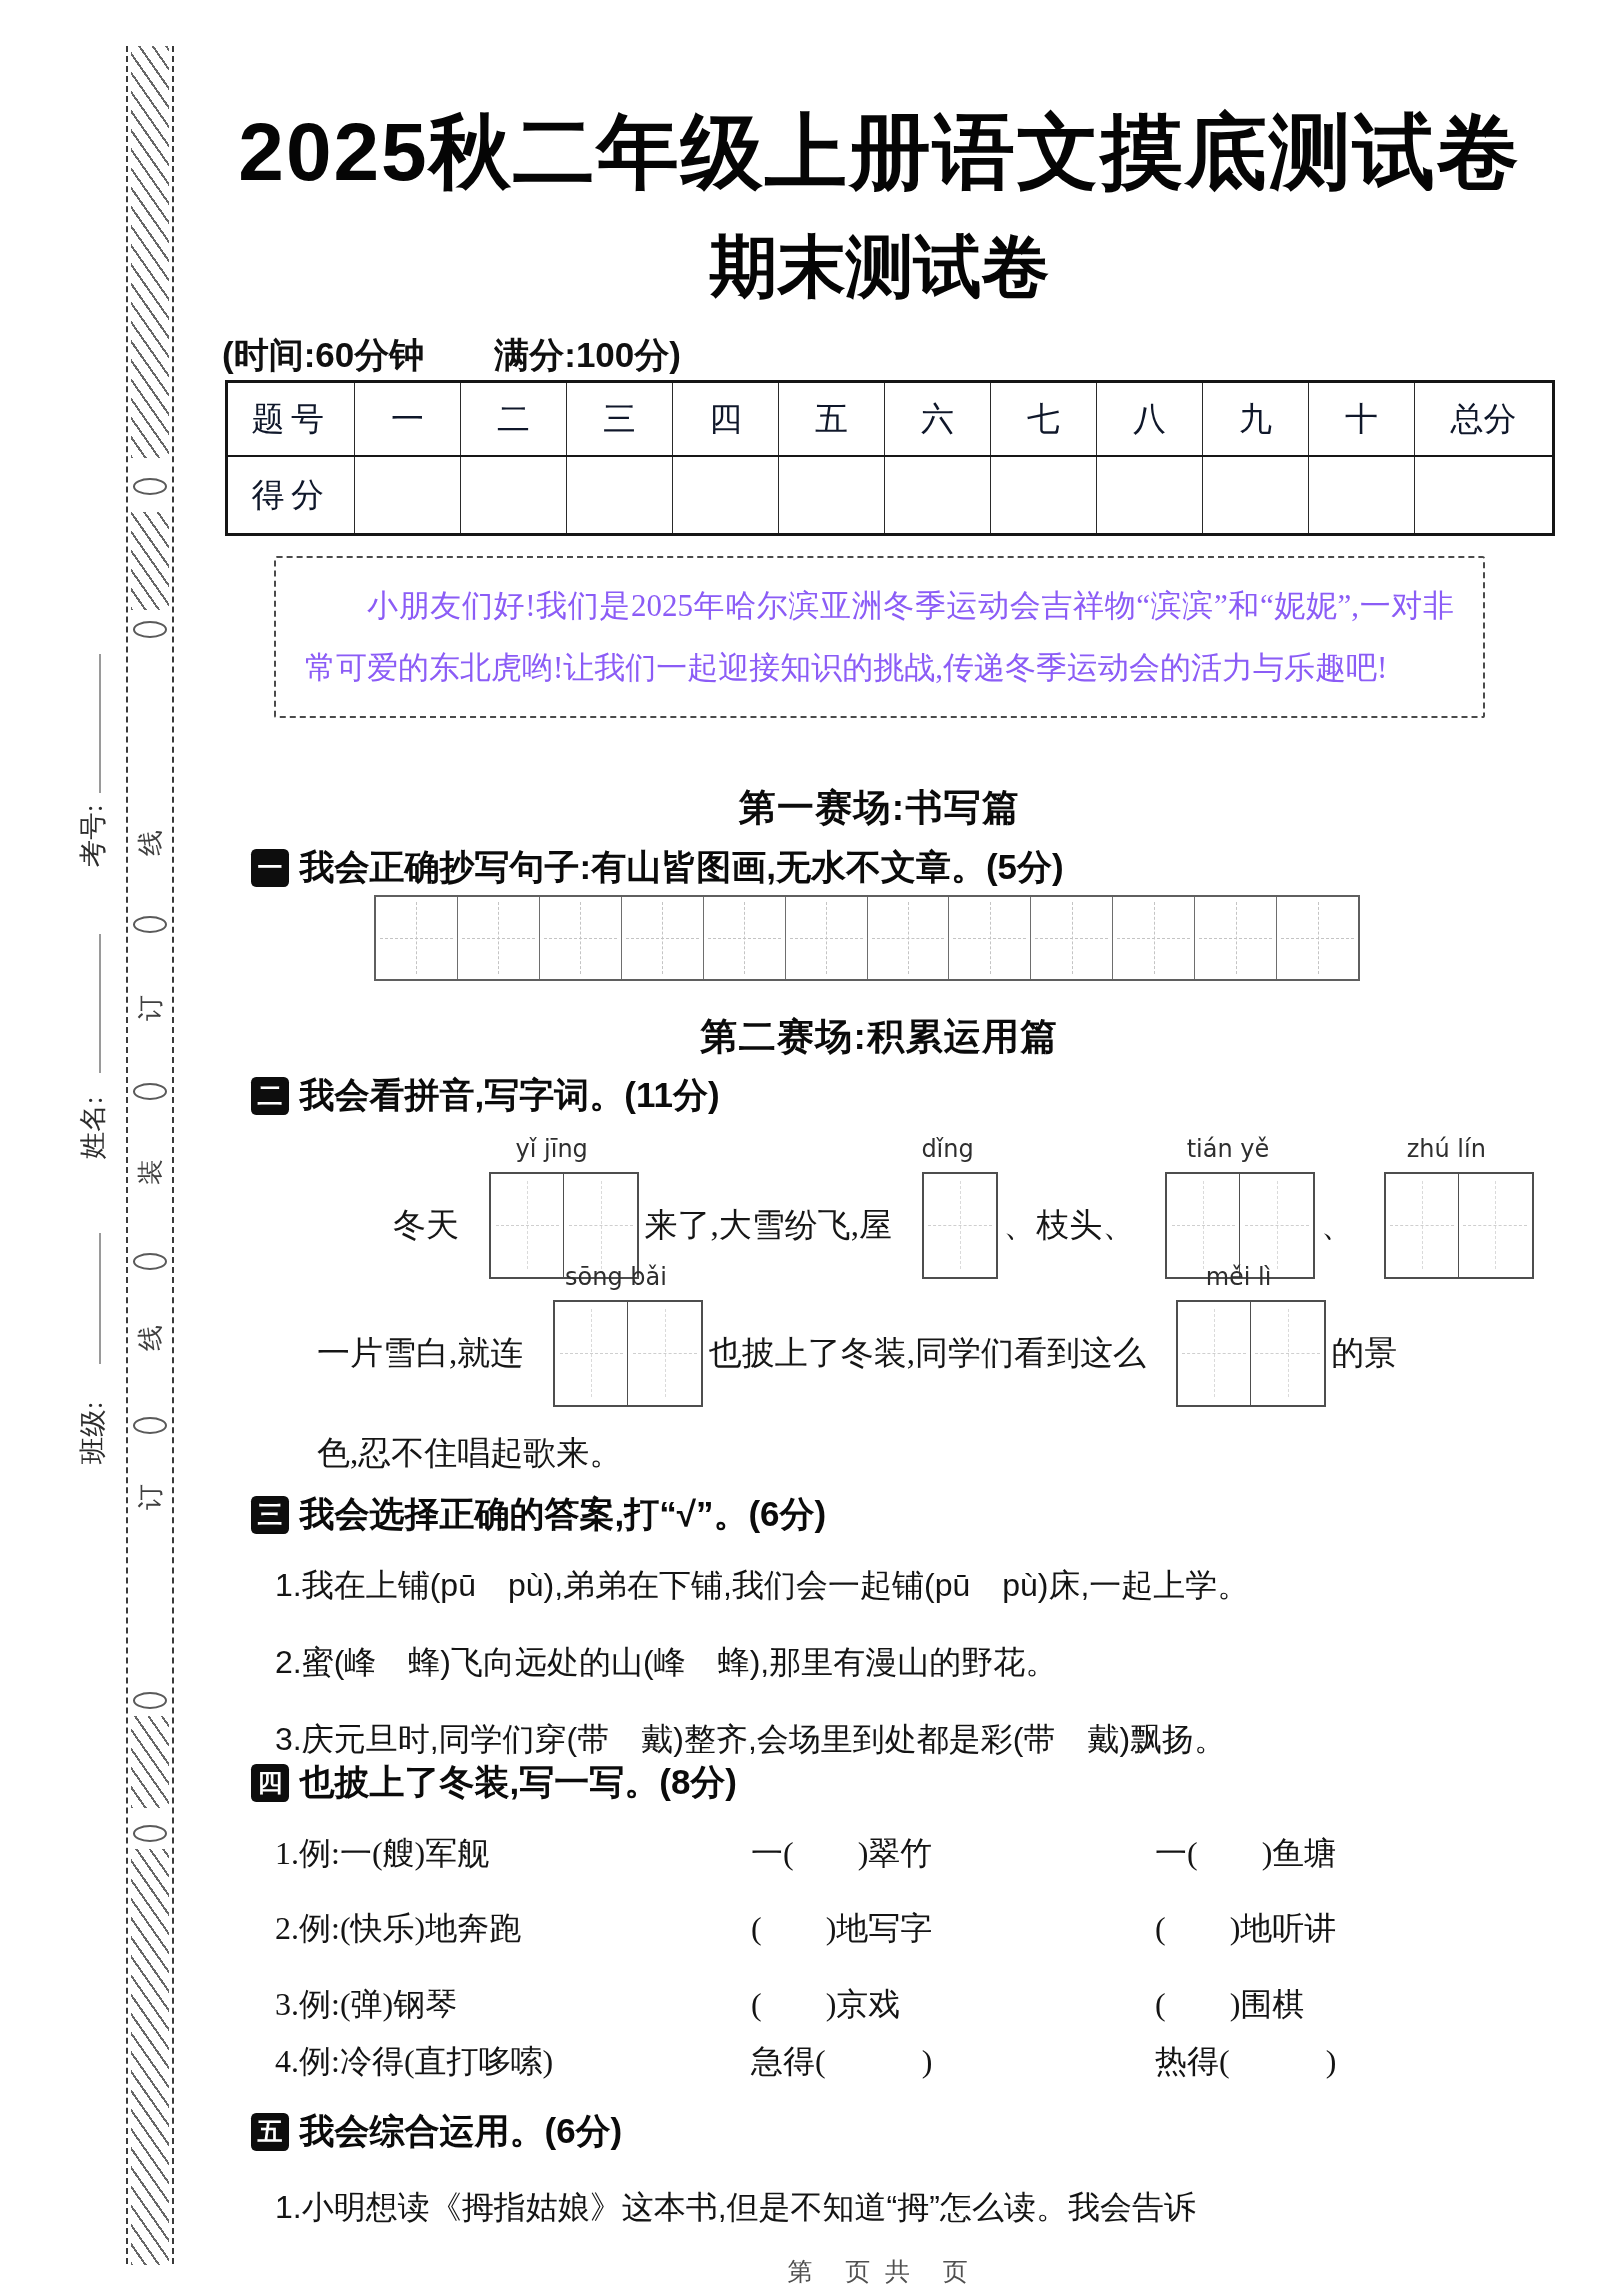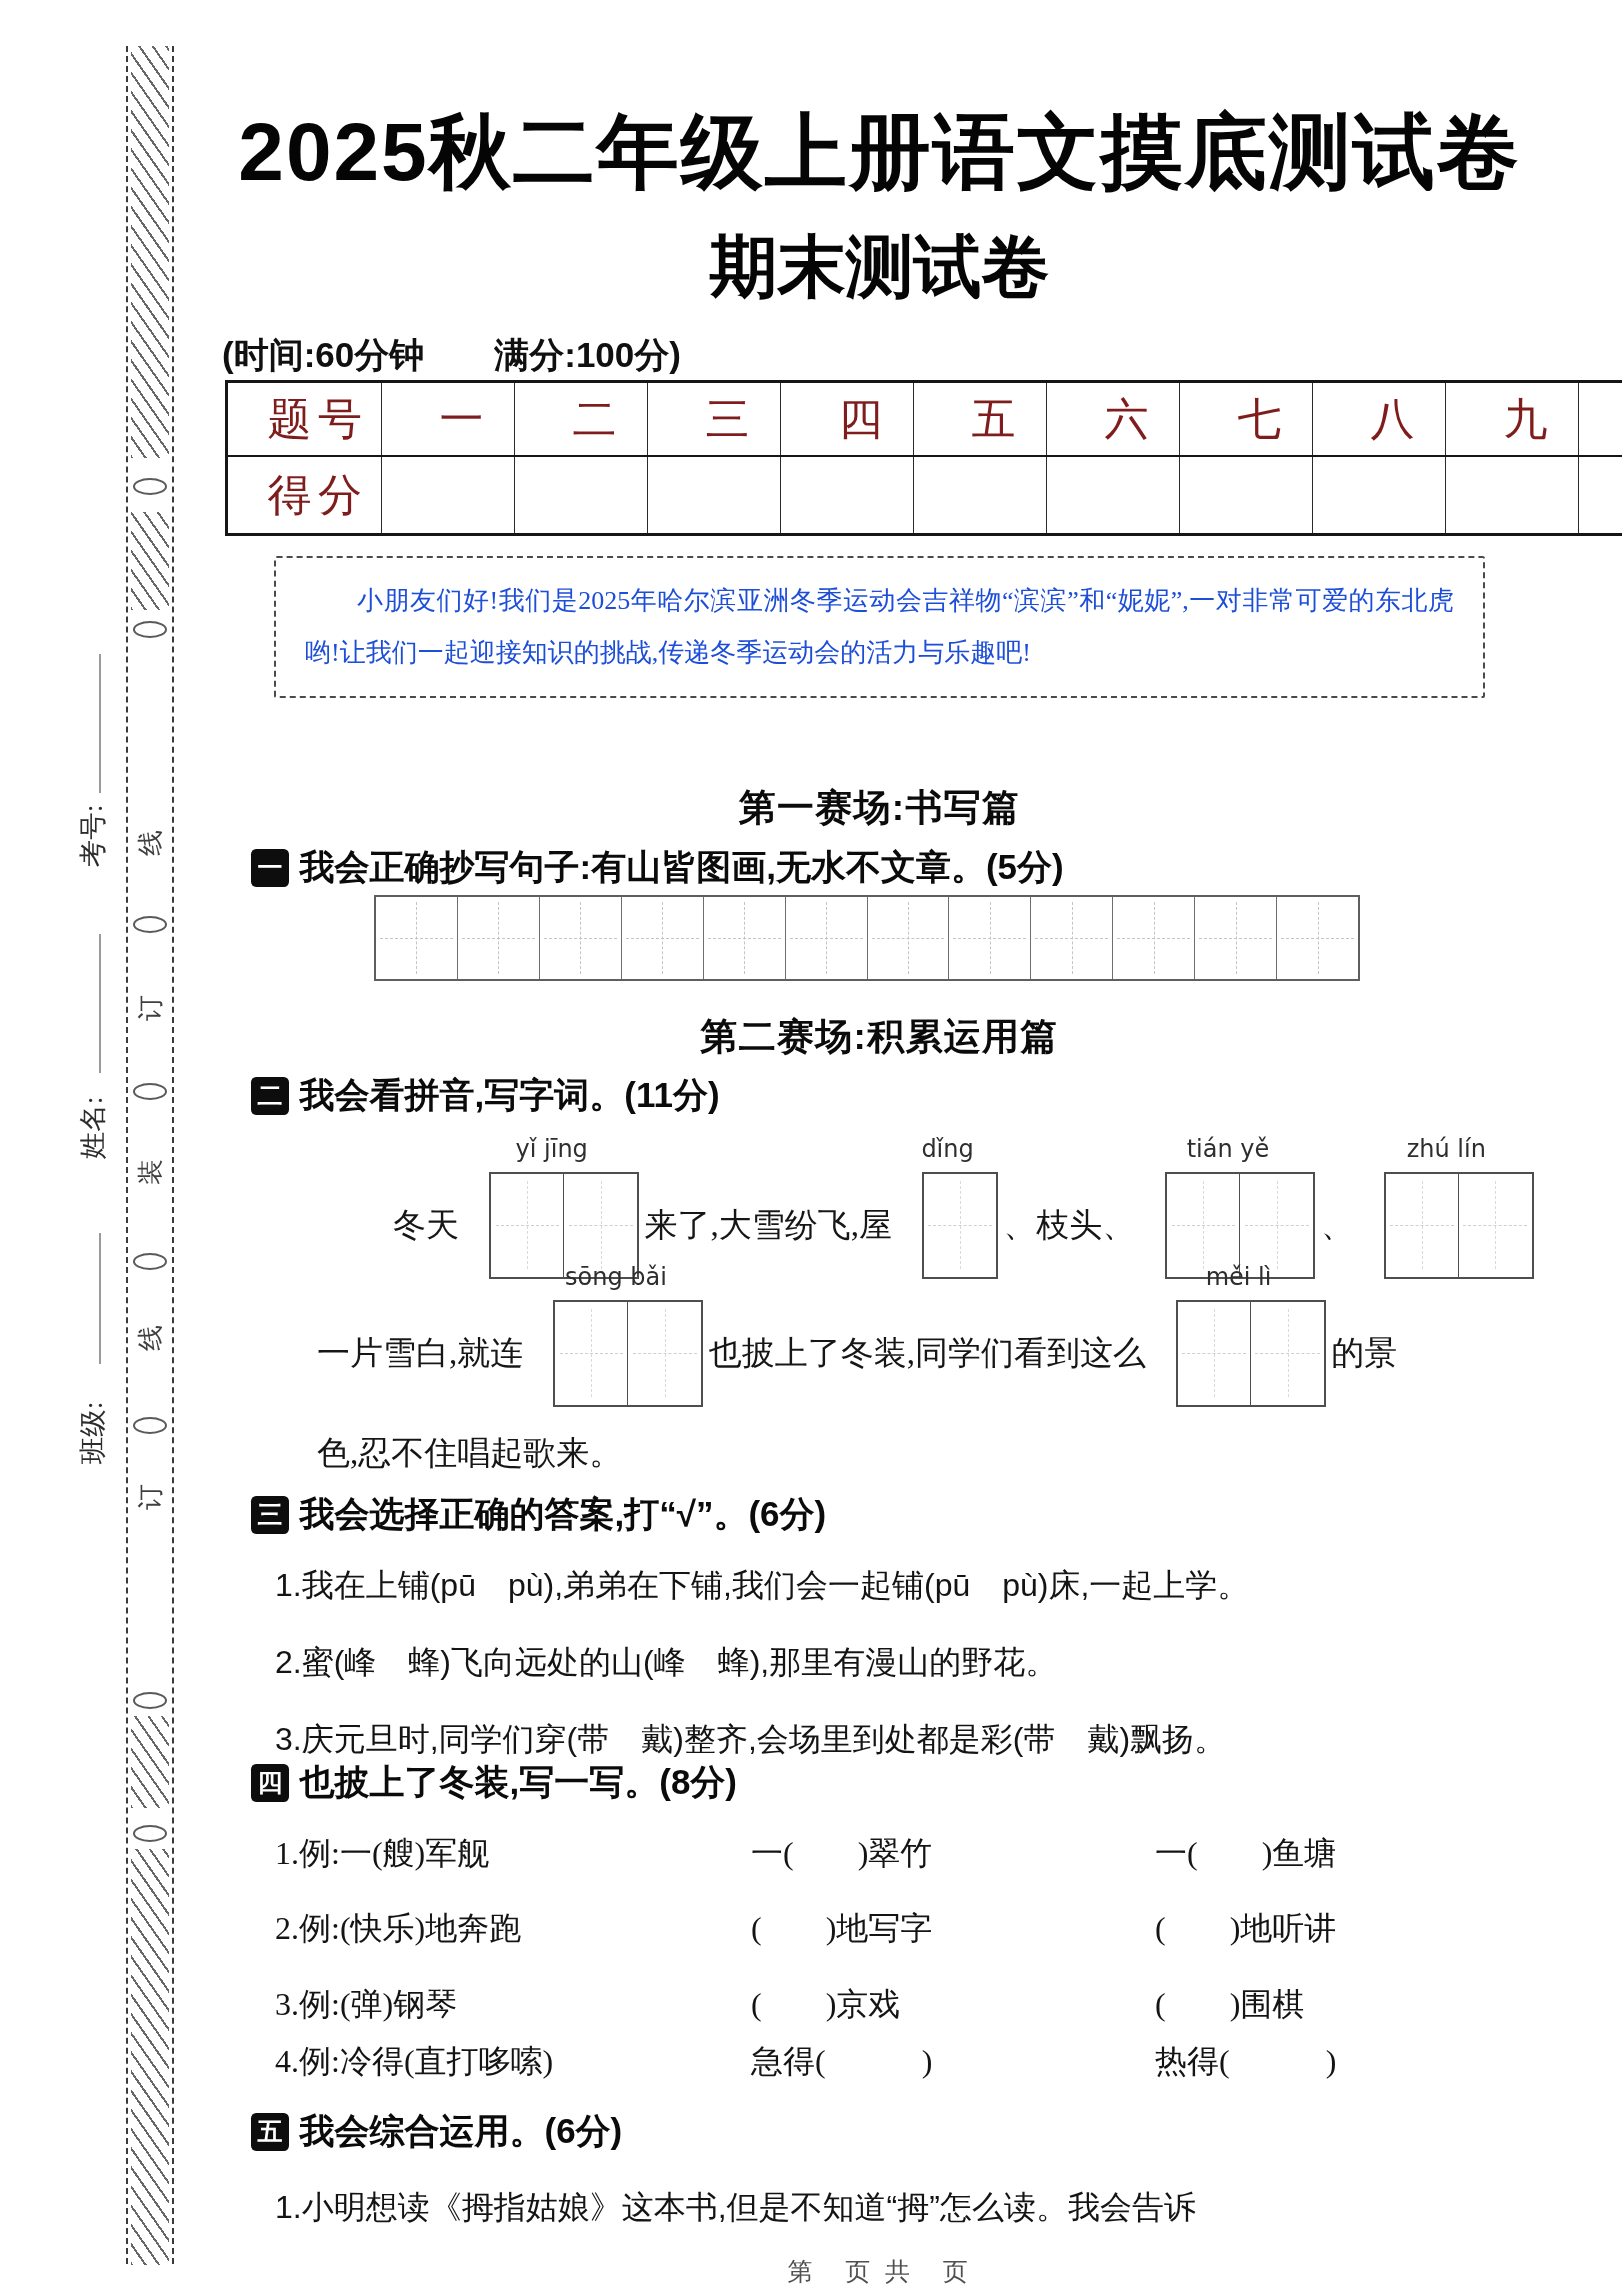--- a/index.html
+++ b/index.html
@@ -48,34 +48,34 @@
   
   .score-table{
     position:absolute;left:225px;top:380px;
     border:3.3px solid #161616;
   }
   .st-row{display:flex;}
   .st-row2{border-top:2.6px solid #161616;}
   .st-cell{
     width:105px;height:72px;border-left:1.3px solid #2a2a2a;
     display:flex;align-items:center;justify-content:center;
-    font-size:44px;color:#7f1d1d;padding-left:27px;
+    font-size:33px;color:#0f172a;
   }
   .st-row2 .st-cell{height:76px;}
   .st-cell:first-child{border-left:none;}
   .st-head{width:126px;letter-spacing:6.5px;}
   .st-last{width:137px;}
 
   
   .intro-box{
     position:absolute;left:274px;top:556px;width:1211px;
     border:2px dashed #4a4a4a;border-radius:2.6px;
     padding:17px 29px;box-sizing:border-box;
-    font-family:"Liberation Serif",serif;font-size:26px;line-height:2.0;
-    color:#1d4ed8;text-align:justify;
+    font-family:"Liberation Serif",serif;font-size:31px;line-height:2.0;
+    color:#8b5cf6;text-align:justify;
   }
   .intro-box p{margin:0;text-indent:2em;}
 
   .sec-header{left:222px;width:1315px;text-align:center;
     font-size:37px;font-weight:800;color:#0b0b0b;letter-spacing:1.3px;}
 
   .q-header{left:251px;display:flex;align-items:center;gap:10.5px;
     font-size:35px;font-weight:800;color:#0b0b0b;}
   .qicon{
     width:38px;height:38px;background:#0d0d0d;border-radius:5.2px;

